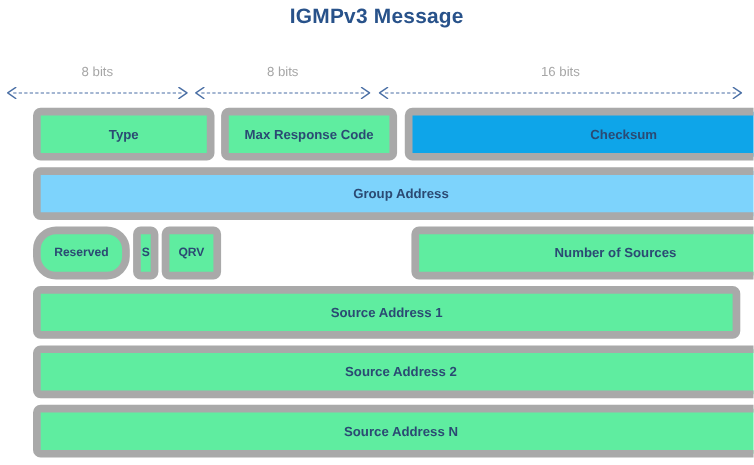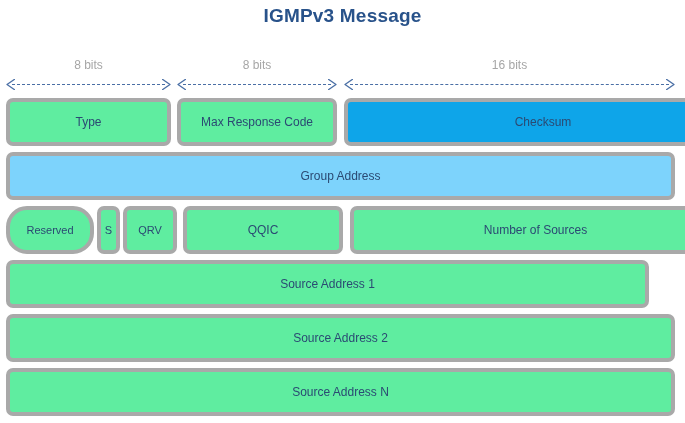--- a/index.html
+++ b/index.html
@@ -87,30 +87,31 @@
     position: relative;
     height: 48px;
     margin-bottom: 6px;
   }
   .field {
     position: absolute;
     top: 0;
     height: 48px;
     box-sizing: border-box;
     background: #5FEDA0;
-    border: 4px solid #701a75;
+    border: 7px solid #701a75;
     border-radius: 7px;
     display: flex;
     align-items: center;
     justify-content: center;
     color: #2b4a73;
     font-size: 12px;
-    font-weight: normal;
+    font-weight: bold;
     white-space: nowrap;
     overflow: hidden;
+    margin-left: 24px;
   }
   .field.small { font-size: 11px; }
 </style>
 </head>
 <body>
 
 <div class="title">IGMPv3 Message</div>
 
 <div class="ruler" id="ruler">
     <div class="ruler-seg" style="left: 6px; width: 165px;">
@@ -169,21 +170,20 @@
       <div class="field" style="left: 171px; width: 160px; background: rgb(95, 237, 160); border-color: rgb(169, 169, 169); color: rgb(43, 74, 115);">Max Response Code</div>
       <div class="field" style="left: 338px; width: 398px; background: #0ea5e9; border-color: rgb(169, 169, 169); color: rgb(43, 74, 115);">Checksum</div>
     </div>
     <div class="row">
       <div class="field" style="left: 0px; width: 669px; background: #7dd3fc; border-color: rgb(169, 169, 169); color: rgb(43, 74, 115);">Group Address</div>
     </div>
     <div class="row">
       <div class="field small" style="left: 0px; width: 88px; background: rgb(95, 237, 160); border-color: rgb(169, 169, 169); color: rgb(43, 74, 115); border-radius: 21px;">Reserved</div>
       <div class="field small" style="left: 91px; width: 23px; background: rgb(95, 237, 160); border-color: rgb(169, 169, 169); color: rgb(43, 74, 115);">S</div>
       <div class="field small" style="left: 117px; width: 54px; background: rgb(95, 237, 160); border-color: rgb(169, 169, 169); color: rgb(43, 74, 115);">QRV</div>
-      <div class="field" style="left: 177px; width: 160px; background: rgb(95, 237, 160); border-color: rgb(169, 169, 169); color: rgb(43, 74, 115);">QQIC</div>
       <div class="field" style="left: 344px; width: 371px; background: rgb(95, 237, 160); border-color: rgb(169, 169, 169); color: rgb(43, 74, 115);">Number of Sources</div>
     </div>
     <div class="row">
       <div class="field" style="left: 0px; width: 643px; background: rgb(95, 237, 160); border-color: rgb(169, 169, 169); color: rgb(43, 74, 115);">Source Address 1</div>
     </div>
     <div class="row">
       <div class="field" style="left: 0px; width: 669px; background: rgb(95, 237, 160); border-color: rgb(169, 169, 169); color: rgb(43, 74, 115);">Source Address 2</div>
     </div>
     <div class="row">
       <div class="field" style="left: 0px; width: 669px; background: rgb(95, 237, 160); border-color: rgb(169, 169, 169); color: rgb(43, 74, 115);">Source Address N</div>

